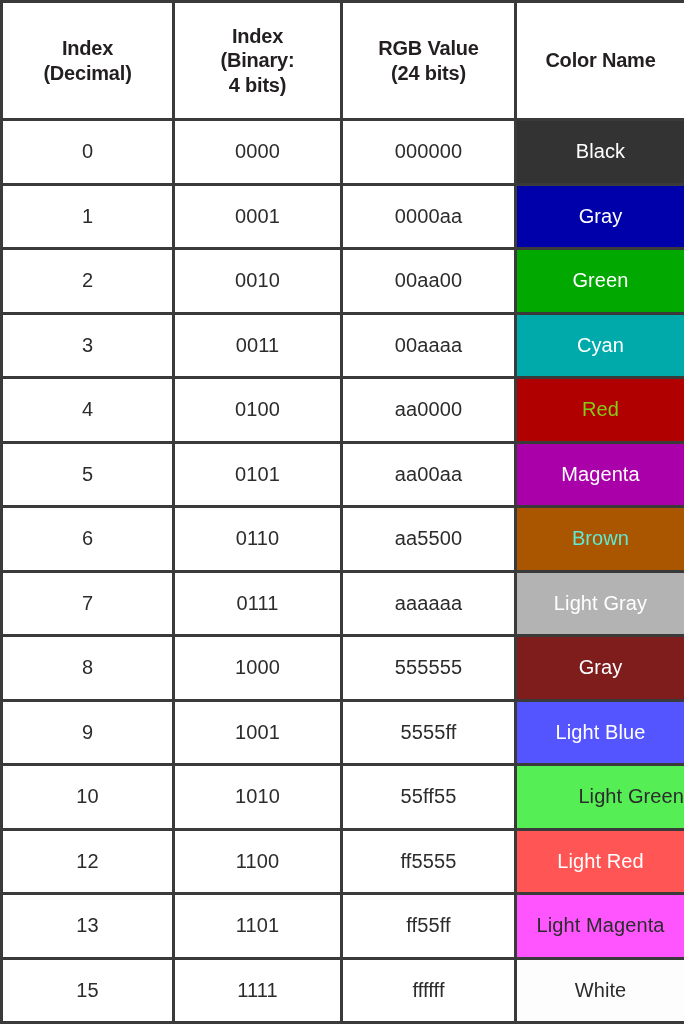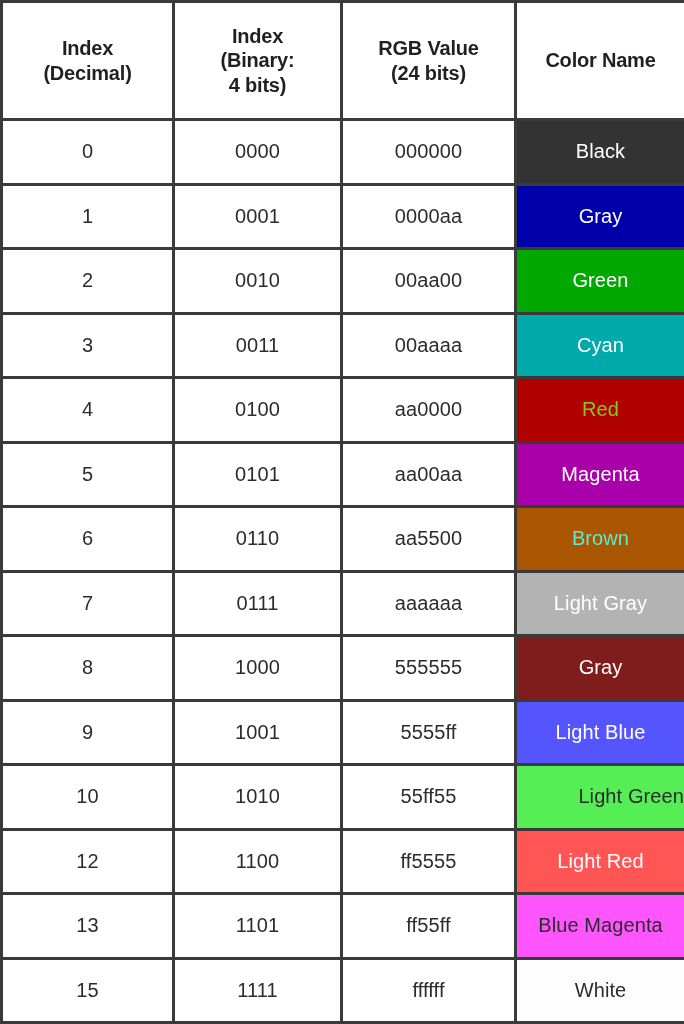--- a/index.html
+++ b/index.html
@@ -158,21 +158,21 @@
       <tr>
         <td>12</td>
         <td>1100</td>
         <td>ff5555</td>
         <td class="swatch" style="background: rgb(255, 85, 85); color: rgb(255, 255, 255);">Light Red</td>
       </tr>
       <tr>
         <td>13</td>
         <td>1101</td>
         <td>ff55ff</td>
-        <td class="swatch" style="background: rgb(255, 85, 255); color: rgb(44, 44, 44);">Blue Magenta</td>
+        <td class="swatch" style="background: rgb(255, 85, 255); color: rgb(44, 44, 44);">Light Magenta</td>
       </tr>
       <tr>
         <td>15</td>
         <td>1111</td>
         <td>ffffff</td>
         <td class="swatch" style="background: rgb(253, 253, 253); color: rgb(44, 44, 44);">White</td>
       </tr>
     </tbody>
 </table>
 

